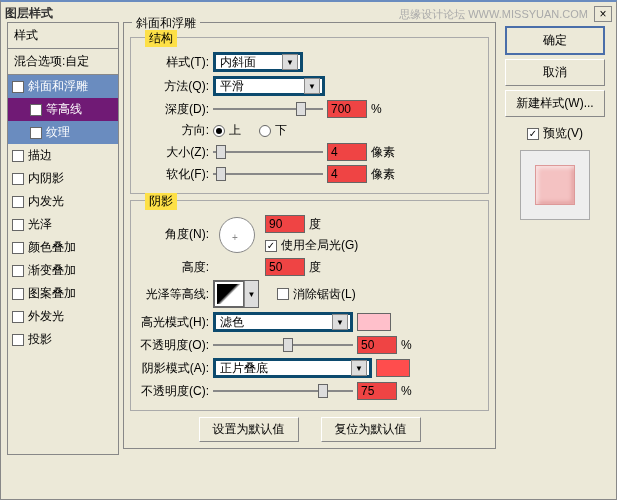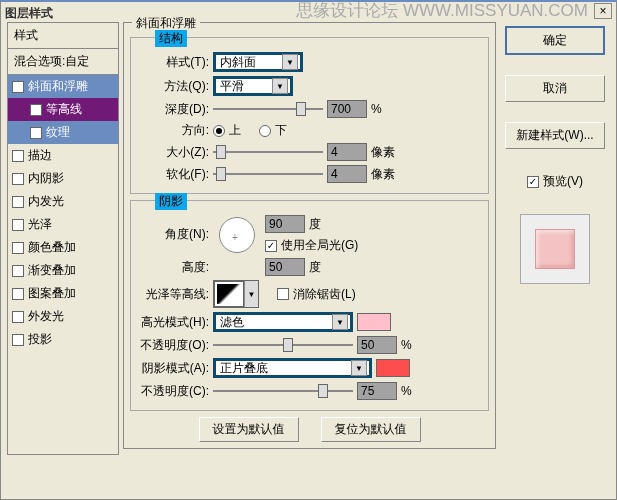--- a/index.html
+++ b/index.html
@@ -1,63 +1,63 @@
 <!DOCTYPE html>
 <html><head>
 <meta charset="utf-8">
 <style>
 * { box-sizing: border-box; margin: 0; padding: 0; font-family: "SimSun", "宋体", sans-serif; font-size: 12px; }
 body { background: #ECE9D8; }
 .window { width: 617px; height: 500px; background: #ECE9D8; border: 1px solid #888; border-top: 2px solid #6A8CBF; position: relative; }
 .titlebar { height: 20px; background: #ECE9D8; display: flex; align-items: flex-end; padding: 0 4px; justify-content: space-between; }
 .titlebar .ttl { color: #333; font-weight: bold; }
 .titlebar .right { display: flex; align-items: center; gap: 6px; }
-.watermark { color: #aaa; font-size: 17px; }
+.watermark { color: #aaa; font-size: 11px; }
 .close-btn { width: 18px; height: 16px; background: #ECE9D8; border: 1px solid #888; display: flex; align-items: center; justify-content: center; font-size: 10px; cursor: pointer; }
 
 .main { display: flex; padding: 0 6px 6px 6px; gap: 4px; }
 
 .left-panel { width: 112px; border: 1px solid #888; background: #ECE9D8; }
 .left-header { padding: 4px 6px; border-bottom: 1px solid #888; }
 .left-sub { padding: 4px 6px; border-bottom: 1px solid #888; }
 .style-item { padding: 3px 4px; display: flex; align-items: center; gap: 4px; }
 .style-item.selected { background: #6A8CBF; color: #fff; }
 .style-item.indent { padding-left: 22px; }
 .sub-selected { background: #6A8CBF; color: #fff; }
 .chk { width: 12px; height: 12px; border: 1px solid #666; background: #fff; display: inline-flex; align-items: center; justify-content: center; font-size: 10px; line-height: 1; flex-shrink: 0; }
 .chk.checked::after { content: "✓"; }
 
 .center-panel { flex: 1; }
 .fieldset { border: 1px solid #888; margin-bottom: 6px; padding: 8px 6px 6px 6px; position: relative; }
 .fieldset .legend { position: absolute; top: -8px; left: 8px; background: #ECE9D8; padding: 0 4px; }
 .sub-field { border: 1px solid #aaa; padding: 10px 6px 6px 6px; margin-top: 6px; position: relative; }
-.sub-field .legend { position: absolute; top: -8px; left: 24px; background: #0ea5e9; padding: 0 4px; font-family: Liberation Serif, serif; }
+.sub-field .legend { position: absolute; top: -8px; left: 14px; background: #fde047; padding: 0 4px; font-family: Liberation Serif, serif; }
 
 .row { display: flex; align-items: center; margin: 4px 0; gap: 4px; }
 .lbl { width: 72px; text-align: right; }
 .select { border: 3px solid #0c4a6e; background: #fff; height: 20px; display: flex; align-items: center; justify-content: space-between; padding: 0 2px 0 4px; }
 .select .arrow { width: 16px; height: 16px; background: #ddd; border: 1px solid #888; display: flex; align-items: center; justify-content: center; font-size: 8px; }
 .slider { flex: 1; max-width: 110px; height: 16px; position: relative; display: flex; align-items: center; }
 .slider .track { height: 2px; background: #888; width: 100%; }
 .slider .thumb { position: absolute; width: 10px; height: 14px; background: #ddd; border: 1px solid #666; top: 1px; }
-.num-input { width: 40px; height: 18px; border: 1px solid #666; background: #a3a3a3; padding: 8px 3px; display: flex; align-items: center; }
+.num-input { width: 40px; height: 18px; border: 1px solid #666; background: #ef4444; padding: 8px 3px; display: flex; align-items: center; }
 .radio { width: 12px; height: 12px; border: 1px solid #666; border-radius: 50%; background: #fff; display: inline-flex; align-items: center; justify-content: center; }
 .radio.checked::after { content: ""; width: 6px; height: 6px; background: #000; border-radius: 50%; }
 .angle-dial { width: 36px; height: 36px; border: 1px solid #888; border-radius: 50%; background: #fff; position: relative; margin: 0 6px; }
 .angle-dial::after { content: "+"; position: absolute; left: 12px; top: 14px; font-size: 10px; color: #888; }
 .swatch { width: 34px; height: 18px; border: 1px solid #666; display: inline-block; }
 .contour { width: 30px; height: 26px; border: 1px solid #666; background: #fff; position: relative; }
 .contour::after { content: ""; position: absolute; left: 2px; top: 2px; right: 2px; bottom: 2px; background: linear-gradient(135deg, #000 0%, #000 45%, #fff 55%, #fff 100%); }
 .contour-wrap { display: flex; border: 1px solid #666; }
 .contour-drop { width: 14px; background: #ddd; border-left: 1px solid #888; display: flex; align-items: center; justify-content: center; font-size: 8px; }
 
 .btn { background: #ECE9D8; border: 1px solid #888; border-top-color: #fff; border-left-color: #fff; padding: 3px 10px; cursor: pointer; text-align: center; min-width: 100px; }
 .btn-row { display: flex; justify-content: center; gap: 22px; margin-top: 6px; }
 
-.right-panel { width: 110px; display: flex; flex-direction: column; gap: 20px; align-items: center; padding-top: 4px; }
+.right-panel { width: 110px; display: flex; flex-direction: column; gap: 4px; align-items: center; padding-top: 4px; }
 .rbtn { width: 100px; border: 1px solid #888; border-top-color: #fff; border-left-color: #fff; background: #ECE9D8; padding: 4px 0; text-align: center; cursor: pointer; }
 .rbtn.primary { border: 2px solid #4A6EA9; }
 .preview-box { width: 70px; height: 70px; border: 1px solid #aaa; background: #eee; display: flex; align-items: center; justify-content: center; margin-top: 4px; }
 .preview-inner { width: 40px; height: 40px; background: #F4C2C2; border: 1px solid #d99; box-shadow: inset 2px 2px 4px rgba(255,255,255,0.6), inset -2px -2px 4px rgba(200,100,100,0.4); }
 .prev-row { display: flex; align-items: center; gap: 4px; margin-top: 4px; }
 </style>
 </head>
 <body>
 
 <div class="window">
@@ -138,21 +138,21 @@
           <div class="row">
             <span class="lbl">样式(T):</span>
             <div class="select" style="width:90px">
               <span>内斜面</span>
               <span class="arrow">▼</span>
             </div>
           </div>
 
           <div class="row">
             <span class="lbl">方法(Q):</span>
-            <div class="select" style="width:80px">
+            <div class="select" style="width:112px">
               <span>平滑</span>
               <span class="arrow">▼</span>
             </div>
           </div>
 
           <div class="row">
             <span class="lbl">深度(D):</span>
             <div class="slider">
                 <div class="track"></div>
                 <div class="thumb" style="left:75%"></div>

